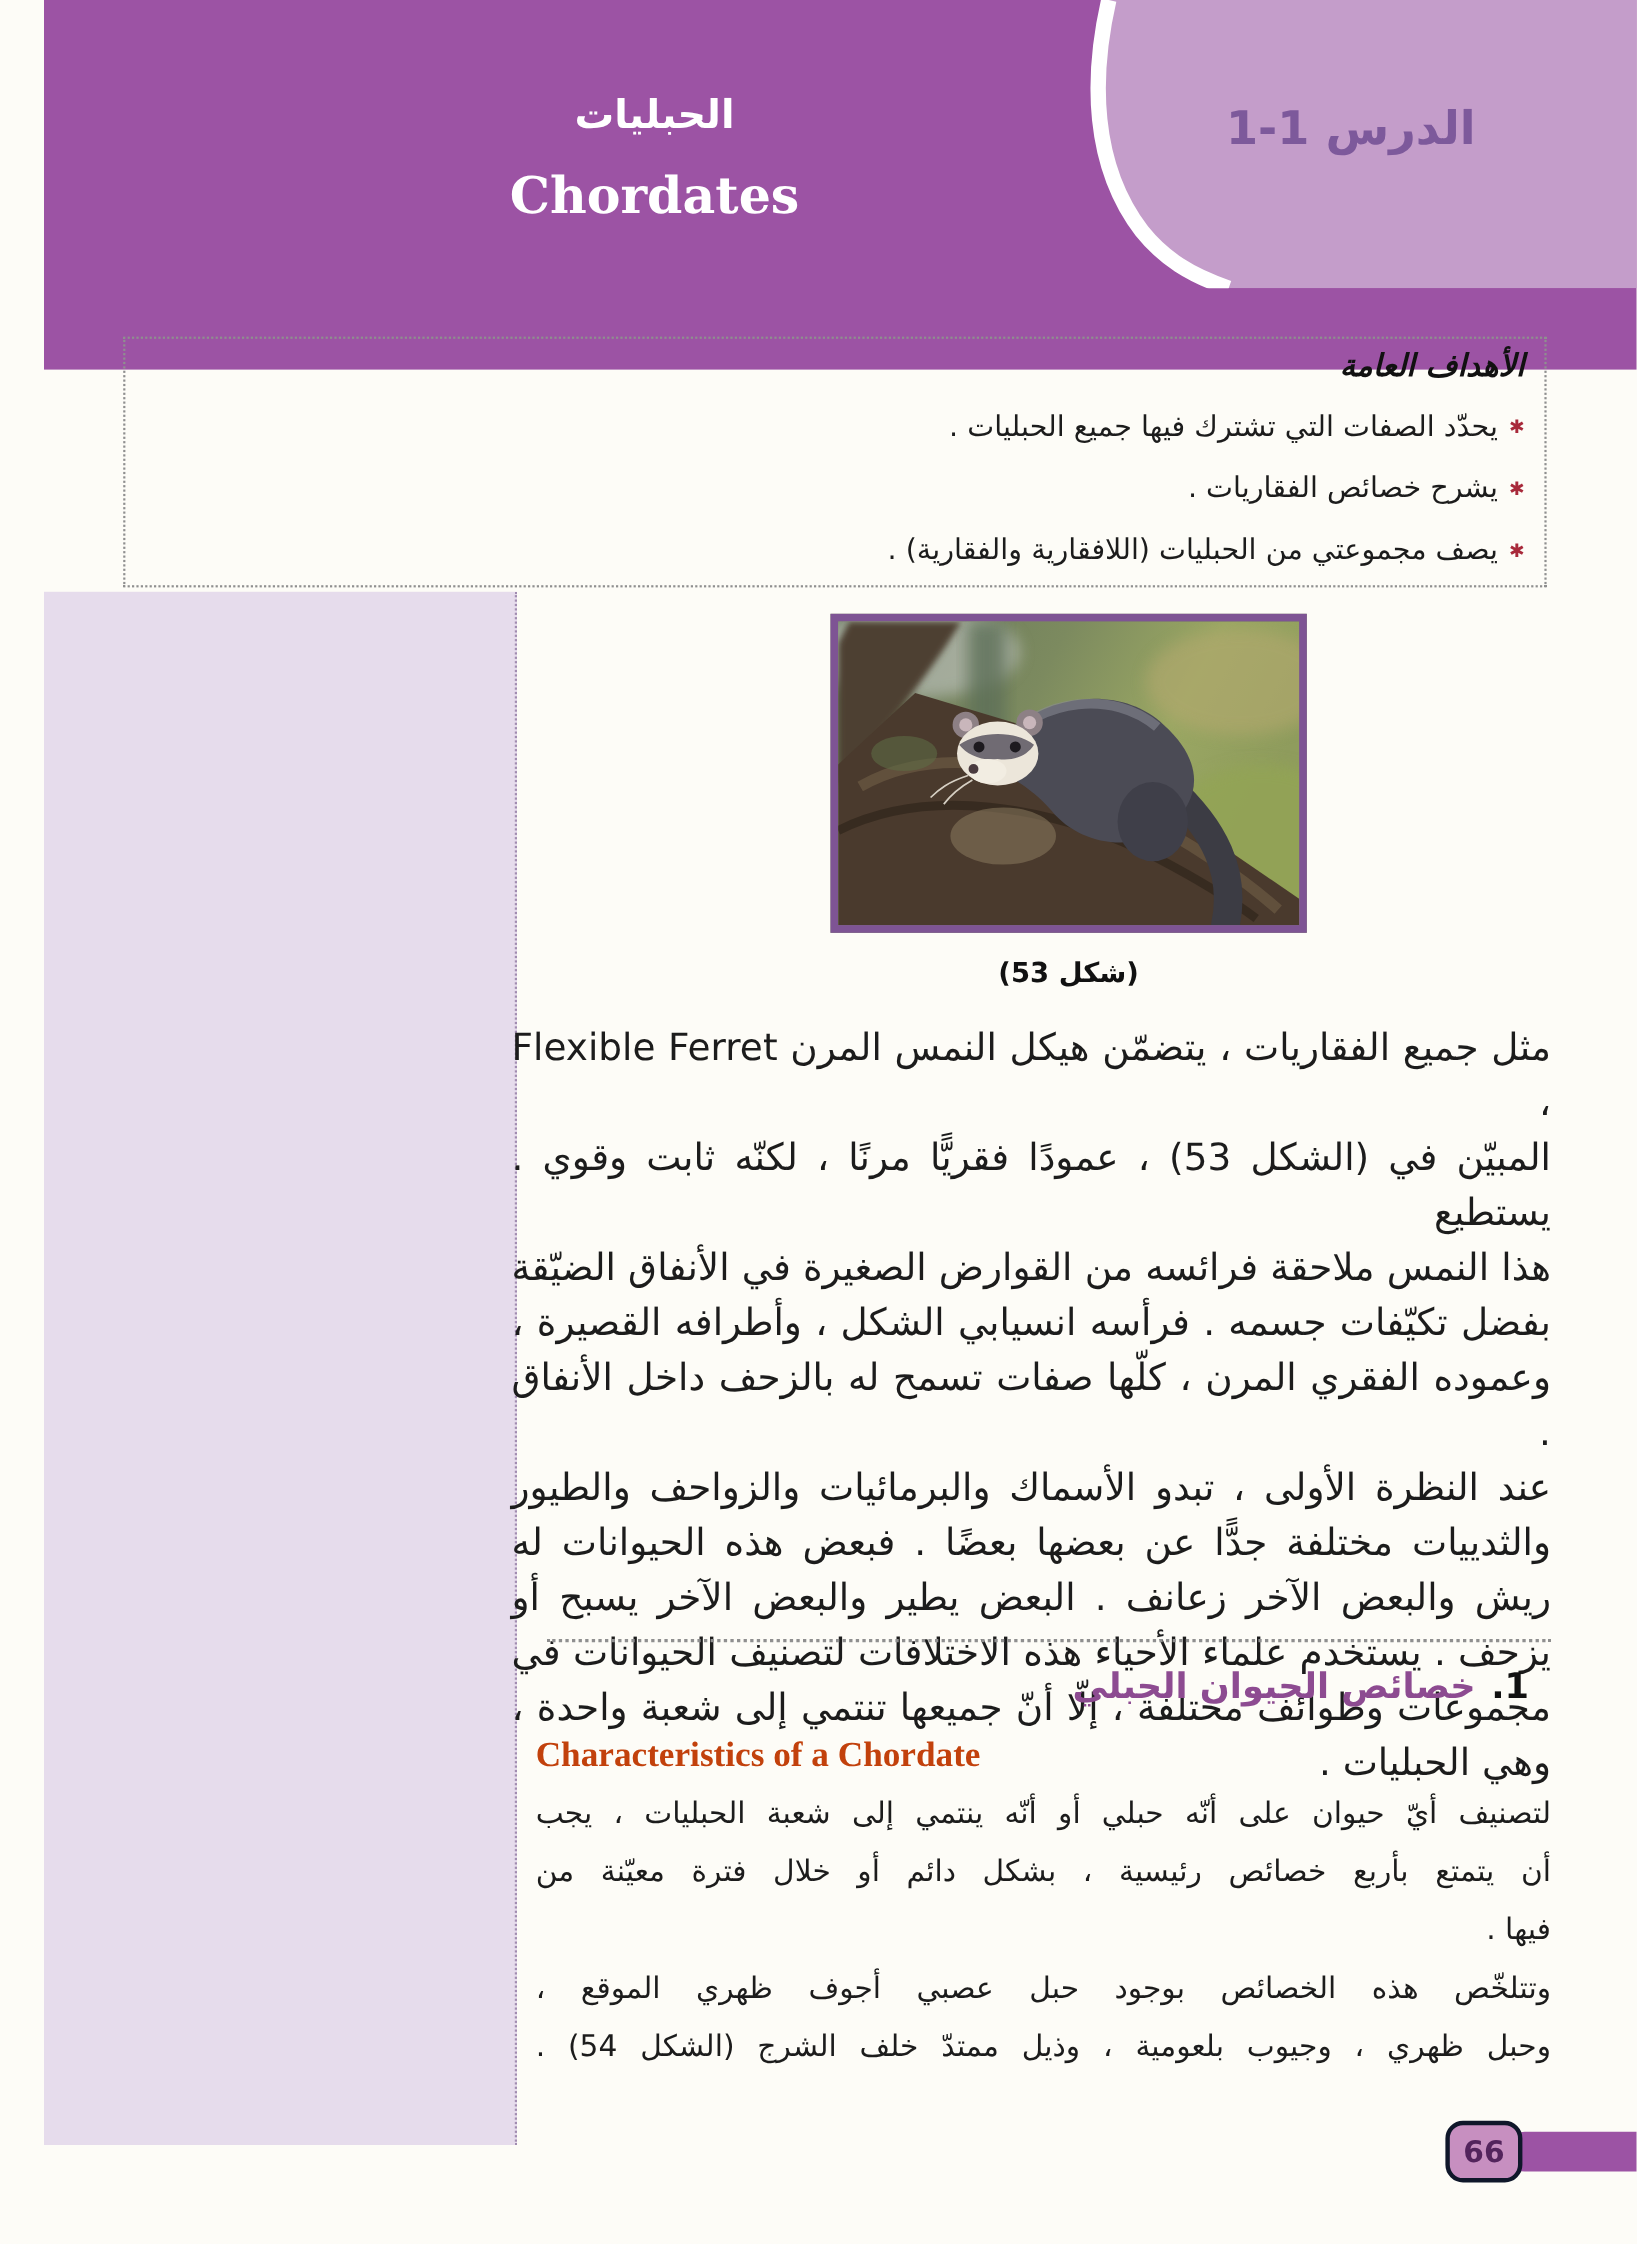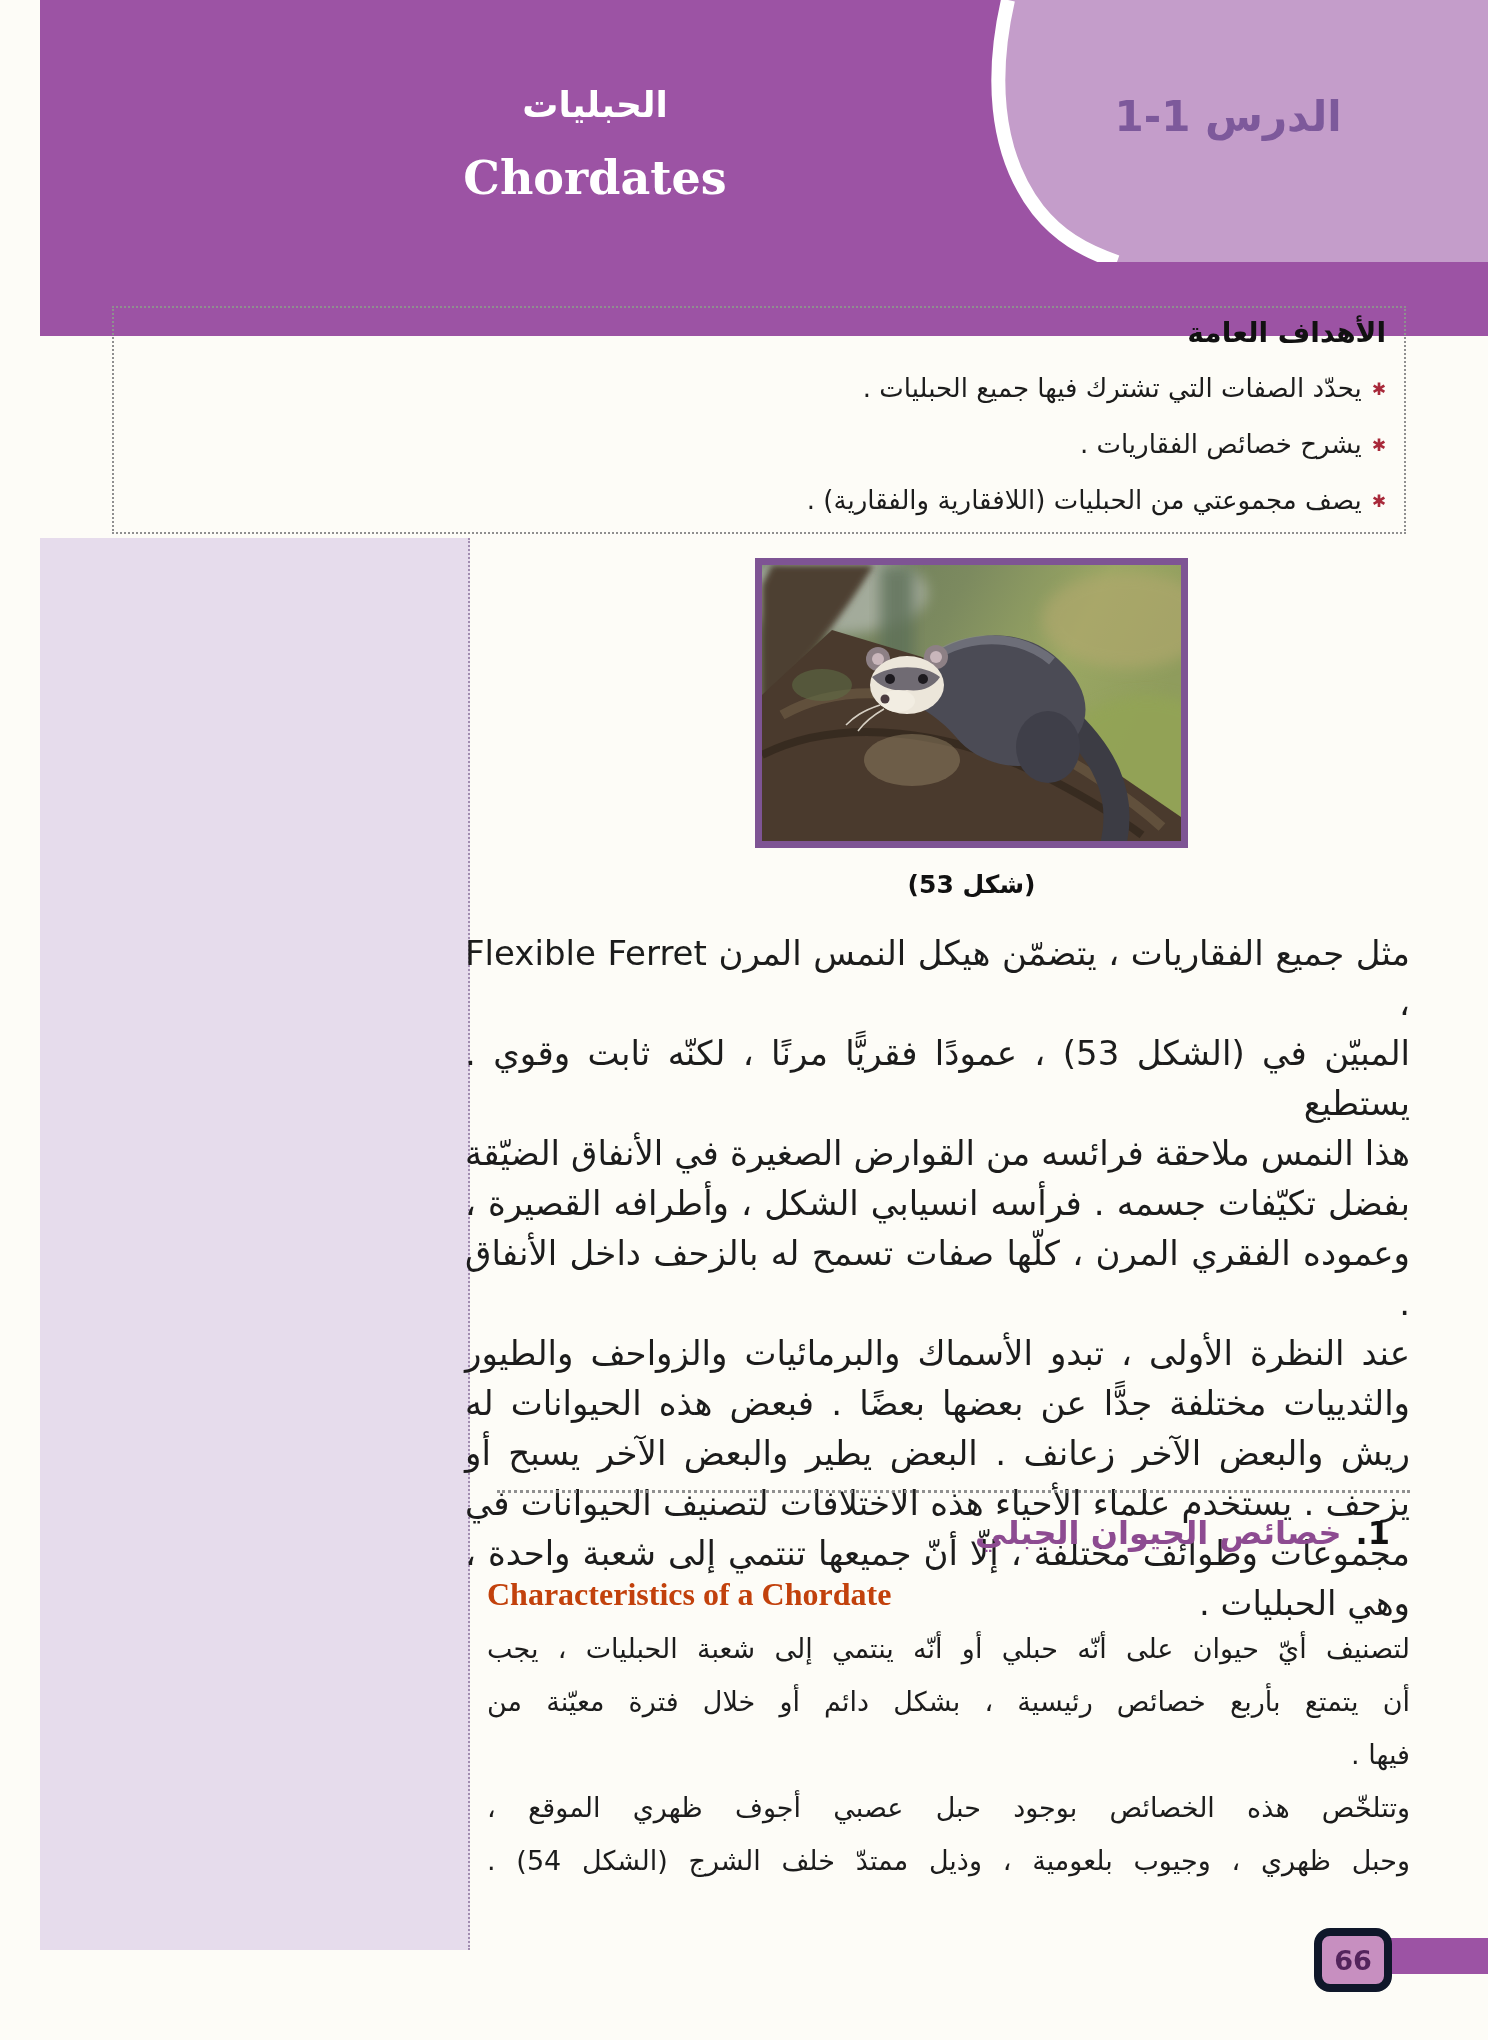--- a/index.html
+++ b/index.html
@@ -15,21 +15,21 @@
   .lesson-label{position:absolute;right:90px;top:92px;width:340px;text-align:center;
                 font-size:42px;font-weight:bold;color:#7d599b;direction:rtl;}
 
   
   .sidebar{position:absolute;left:40px;top:538px;width:428px;height:1412px;background:#e6dcec;
            border-right:2px dotted #a18cb0;}
 
   
   .objectives{position:absolute;left:112px;right:82px;top:306px;height:228px;
               border:2px dotted #8f8f8f;box-sizing:border-box;direction:rtl;padding:8px 18px 0 18px;}
-  .objectives h2{margin:0 0 12px 0;font-size:28px;font-weight:bold;color:#111;}
+  .objectives h2{margin:0 0 12px 0;font-size:28px;font-weight:bold;color:#111;font-style:italic;}
   .objectives ul{list-style:none;margin:0;padding:0;}
   .objectives li{font-size:26px;line-height:55px;white-space:nowrap;}
   .obj-mark{color:#a8293a;font-size:17px;vertical-align:2px;margin-left:10px;}
 
   
   .figure{position:absolute;left:755px;top:558px;margin:0;}
   .photo-frame{width:419px;height:276px;border:7px solid #7e5494;background:#7c8a5f;}
   .photo-frame svg{display:block;}
   .fig-caption{margin-top:22px;text-align:center;font-size:25px;font-weight:bold;direction:rtl;color:#111;}
 
@@ -44,21 +44,21 @@
   .sec-head{position:absolute;right:98px;top:1514px;margin:0;direction:rtl;font-size:32px;font-weight:bold;}
   .sec-head .num{color:#111;margin-left:14px;}
   .sec-head .ttl{color:#8d4b91;}
   .sec-head-en{position:absolute;left:487px;top:1576px;margin:0;font-size:32px;font-weight:bold;
                color:#c2410c;font-family:Liberation Serif, serif;}
 
   
   .foot-bar{position:absolute;left:1368px;right:0;top:1938px;height:36px;background:#9c53a4;
             border-top-left-radius:18px;border-bottom-left-radius:18px;}
   .foot-pill{position:absolute;left:1314px;top:1928px;width:62px;height:48px;background:#c78fc0;
-             border:8px solid #0f172a;border-radius:16px;display:flex;align-items:center;justify-content:center;
+             border:4px solid #0f172a;border-radius:16px;display:flex;align-items:center;justify-content:center;
              font-size:27px;font-weight:bold;color:#53245c;}
 </style>
 </head>
 <body>
 
 <div class="page">
 
   <header class="banner">
     <svg class="corner-decor" viewBox="0 0 508 262" preserveAspectRatio="none">
       <path d="M28,0 C12,70 12,150 58,210 C78,235 102,250 137,262 L508,262 L508,0 Z" fill="#c49dca"></path>

